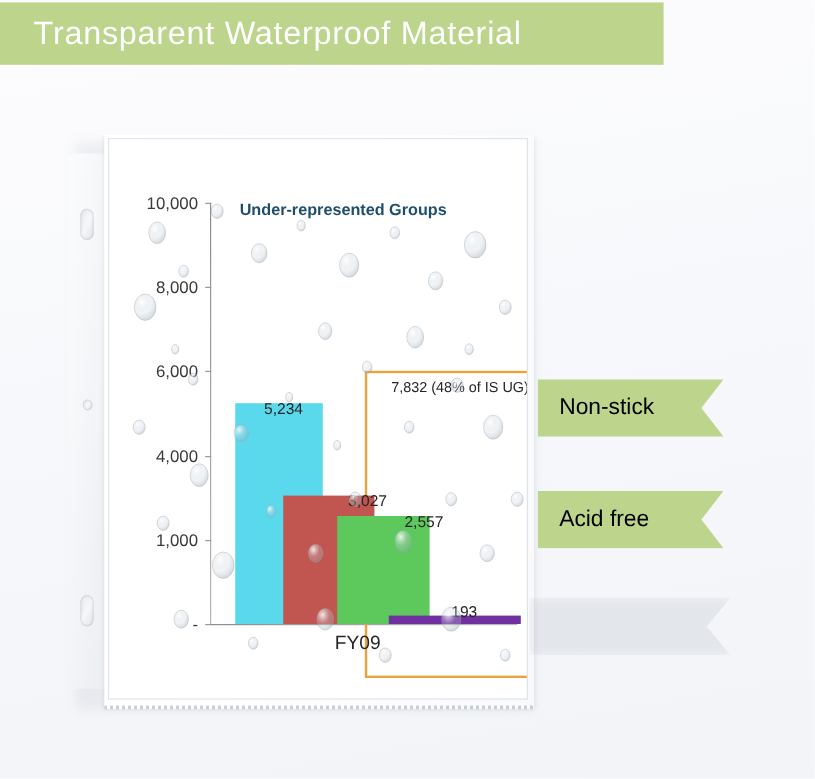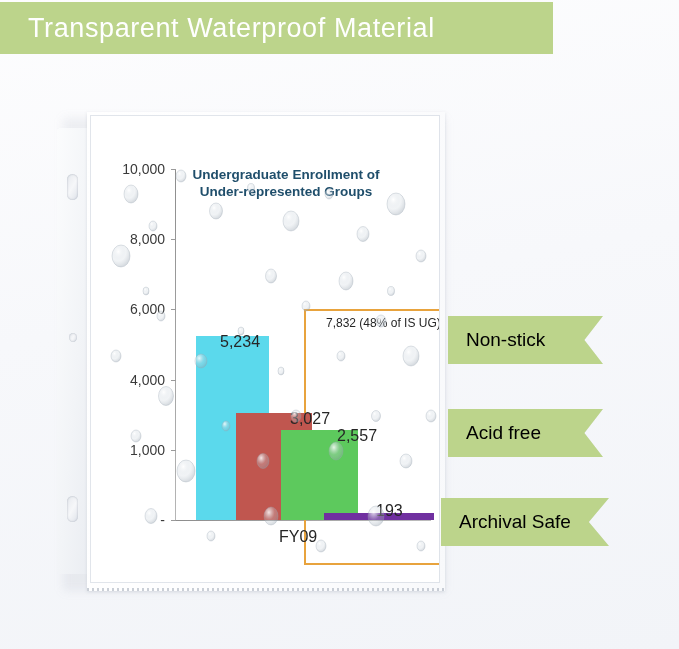--- a/index.html
+++ b/index.html
@@ -206,21 +206,21 @@
     border: 2px solid #e8a33d;
     box-sizing: border-box;
   }
   .bar {
     position: absolute;
     bottom: 0;
   }
   .bar-label {
     position: absolute;
     color: #262626;
-    font-size: 16px;
+    font-size: 13px;
     white-space: nowrap;
   }
   .annot {
     position: absolute;
     color: #262626;
     font-size: 12px;
     white-space: nowrap;
   }
   .xlabel {
     position: absolute;
@@ -287,21 +287,20 @@
       <div class="hole h2"></div>
       <div class="hole h3"></div>
     </div>
 
     <div class="sleeve">
       <div class="sheet">
 
         <div class="chart">
 
           <div class="chart-title">
-            <div>Undergraduate Enrollment of</div>
             <div>Under-represented Groups</div>
           </div>
 
           <div class="ytick-wrap">
             <div class="ytick" style="top:404px">-</div>
             <div class="ytick" style="top:334px">1,000</div>
             <div class="ytick" style="top:264px">4,000</div>
             <div class="ytick" style="top:193px">6,000</div>
             <div class="ytick" style="top:123px">8,000</div>
             <div class="ytick" style="top:53px">10,000</div>
@@ -398,17 +397,14 @@
   <div class="ribbon r1">
     <span class="ribbon-text">Non-stick</span>
   </div>
 
   <div class="ribbon-shadow r2"></div>
   <div class="ribbon r2">
     <span class="ribbon-text">Acid free</span>
   </div>
 
   <div class="ribbon-shadow r3s"></div>
-  <div class="ribbon r3">
-    <span class="ribbon-text">Archival Safe</span>
-  </div>
 
 </div>
 
 </body></html>

